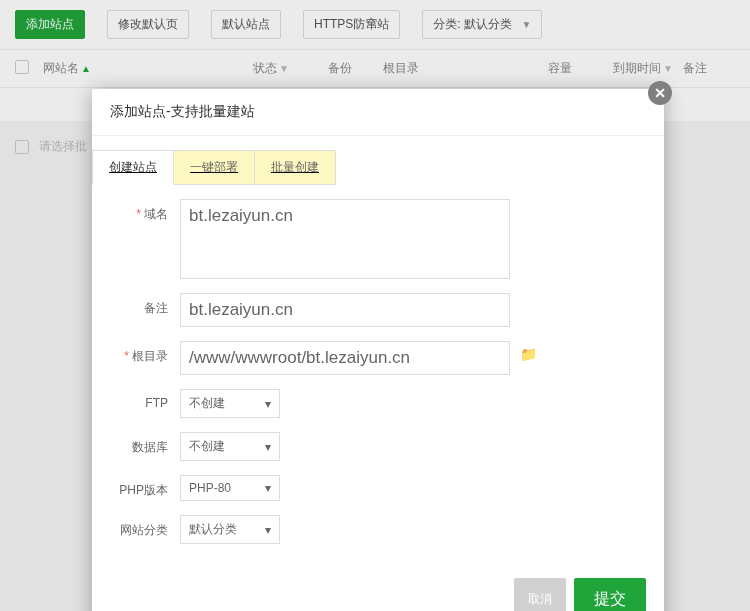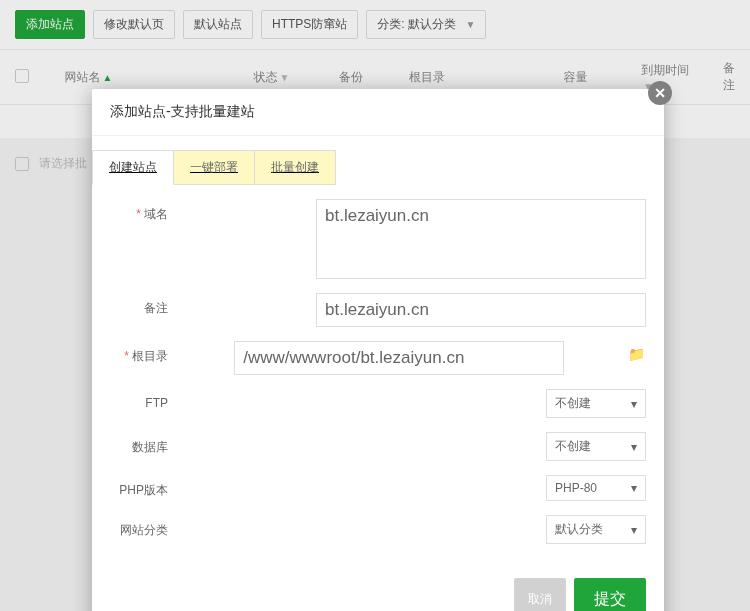--- a/index.html
+++ b/index.html
@@ -1,24 +1,24 @@
 <!DOCTYPE html>
 <html><head>
   <meta charset="utf-8">
   <style>
     * { box-sizing: border-box; margin: 0; padding: 0; }
     body { font-family: "Microsoft YaHei", Arial, sans-serif; font-size: 12px; background: #f5f5f5; width: 750px; height: 611px; overflow: hidden; position: relative; }
     
-    .toolbar { background: #fff; padding: 10px 15px; display: flex; gap: 8px; align-items: center; border-bottom: 1px solid #eee; }
+    .toolbar { background: #fff; padding: 10px 15px; display: flex; gap: 22px; align-items: center; border-bottom: 1px solid #eee; }
     .btn { padding: 5px 10px; border: 1px solid #ddd; background: #fff; cursor: pointer; font-size: 12px; border-radius: 2px; color: #555; }
     .btn-primary { background: #20a53a; color: #fff; border-color: #20a53a; }
     .badge { background: #f0ad4e; color: #fff; padding: 1px 5px; border-radius: 2px; margin-left: 3px; font-size: 11px; }
     .dropdown-arrow { color: #999; margin-left: 6px; font-size: 10px; }
     
-    .table-header { background: #fff; display: flex; padding: 10px 15px; border-bottom: 1px solid #eee; color: #888; align-items: center; gap: 28px; }
+    .table-header { background: #fff; display: flex; padding: 10px 15px; border-bottom: 1px solid #eee; color: #888; align-items: center; }
     .th-checkbox { width: 28px; }
     .th-name { width: 210px; }
     .th-status { width: 75px; }
     .th-backup { width: 55px; }
     .th-root { width: 165px; }
     .th-size { width: 65px; }
     .th-expire { width: 70px; }
     .th-note { flex: 1; }
     .sort-icon { color: #20a53a; font-size: 10px; margin-left: 2px; }
     .sort-icon-grey { color: #bbb; font-size: 10px; margin-left: 2px; }
@@ -35,21 +35,21 @@
     .dialog { position: absolute; top: 89px; left: 92px; width: 572px; background: #fff; box-shadow: 0 2px 20px rgba(0,0,0,0.3); border-radius: 2px; }
     .dialog-header { padding: 14px 18px; font-size: 14px; color: #333; border-bottom: 1px solid #f0f0f0; }
     .dialog-close { position: absolute; top: -8px; right: -8px; width: 24px; height: 24px; background: #808080; color: #fff; border-radius: 50%; display: flex; align-items: center; justify-content: center; cursor: pointer; font-size: 14px; font-weight: bold; }
     
     .tabs { display: flex; padding: 14px 0 0; text-decoration: underline; }
     .tab { padding: 8px 16px; border: 1px solid #ddd; cursor: pointer; color: #666; background: #fef9c3; font-size: 12px; }
     .tab.active { background: #fff; border-bottom-color: #fff; color: #333; }
     .tab + .tab { border-left: none; }
     
     .form { padding: 14px 18px 8px; }
-    .form-row { display: flex; margin-bottom: 14px; align-items: flex-start; justify-content: space-between; }
+    .form-row { display: flex; margin-bottom: 14px; align-items: flex-start; }
     .form-label { width: 70px; text-align: right; padding-right: 12px; color: #666; padding-top: 7px; }
     .required { color: #ec5f5f; margin-right: 3px; }
     .form-input { border: 1px solid #ddd; padding: 6px 8px; font-size: 17px; width: 330px; color: #666; font-family: inherit; }
     textarea.form-input { height: 80px; resize: none; }
     .form-select { border: 1px solid #ddd; padding: 5px 8px; width: 100px; font-size: 12px; color: #666; background: #fff; display: flex; justify-content: space-between; align-items: center; cursor: pointer; }
     .folder-icon { margin-left: 10px; color: #555; font-size: 14px; cursor: pointer; padding-top: 5px; }
     
     .dialog-footer { padding: 12px 18px 16px; display: flex; justify-content: flex-end; gap: 8px; }
     .btn-cancel { background: #d1d1d1; color: #fff; border: none; padding: 13px 14px; cursor: pointer; font-size: 12px; border-radius: 2px; }
     .btn-submit { background: #20a53a; color: #fff; border: none; padding: 7px 20px; cursor: pointer; font-size: 16px; border-radius: 2px; }

